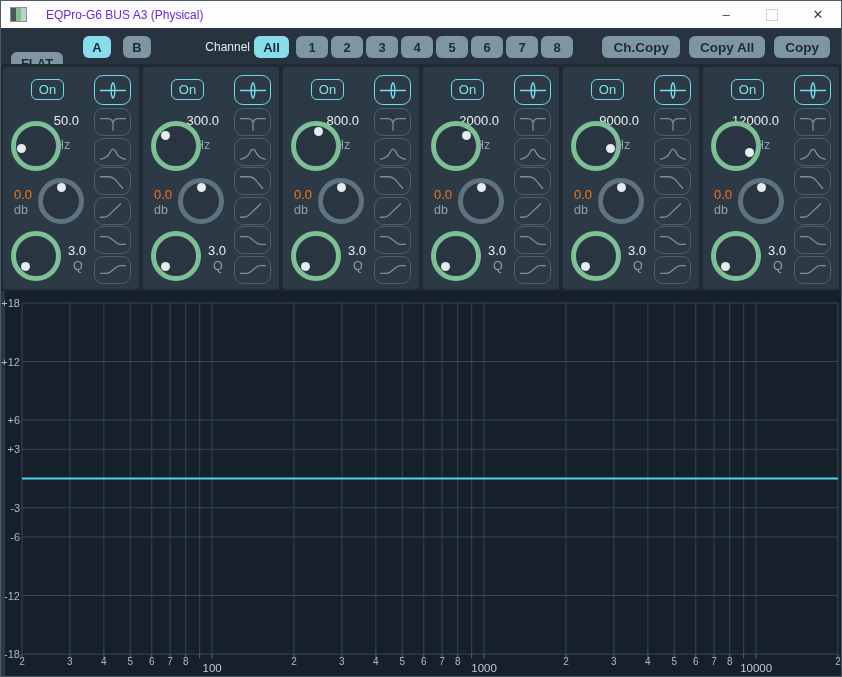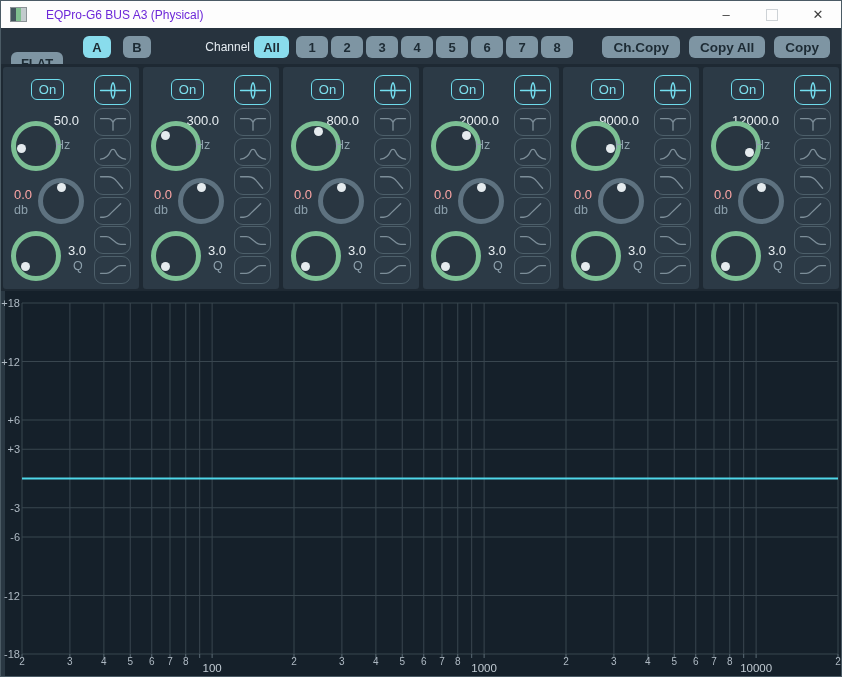--- a/index.html
+++ b/index.html
@@ -38,21 +38,21 @@
   .on-btn{position:absolute;left:28px;top:12px;width:33px;height:21px;border:1.5px solid #6fdcec;border-radius:6px;
           color:#7ee0ee;font-size:13px;display:flex;align-items:center;justify-content:center;box-sizing:border-box;}
   .freq-value{position:absolute;left:0;top:46px;width:76px;text-align:right;font-size:13px;color:#e8eef2;}
   .knob{position:absolute;border-radius:50%;box-sizing:border-box;background:#293641;}
   .knob .dot{position:absolute;width:9px;height:9px;border-radius:50%;background:#e5ebee;}
   .knob.freq{left:8px;top:54px;width:50px;height:50px;border:5px solid #7cc094;}
   .knob.gain{left:35px;top:111px;width:46px;height:46px;border:5px solid #5e7280;}
   .knob.q{left:8px;top:164px;width:50px;height:50px;border:5px solid #7cc094;}
   .unit{position:absolute;color:#8da0ac;font-size:12.5px;}
   .unit-hz{left:52px;top:71px;}
-  .gain-value{position:absolute;left:11px;top:120px;font-size:13px;color:#fca5a5;}
+  .gain-value{position:absolute;left:11px;top:120px;font-size:13px;color:#f97316;}
   .unit-db{left:11px;top:136px;}
   .q-value{position:absolute;left:58px;top:176px;width:32px;text-align:center;font-size:13px;color:#e8eef2;}
   .unit-q{left:70px;top:192px;}
   .filter-col{position:absolute;left:91px;top:0;width:37px;height:100%;}
   .fbtn{position:absolute;left:0;width:37px;border:1.5px solid #4d5f6a;border-radius:9px;box-sizing:border-box;
         display:flex;align-items:center;justify-content:center;}
   .fbtn svg{display:block;}
   .fbtn path{stroke:#7d8e99;stroke-width:1.4;fill:none;stroke-linecap:round;stroke-linejoin:round;}
   .fbtn.selected{border-color:#6fdcec;}
   .fbtn.selected path{stroke:#74dff0;}

